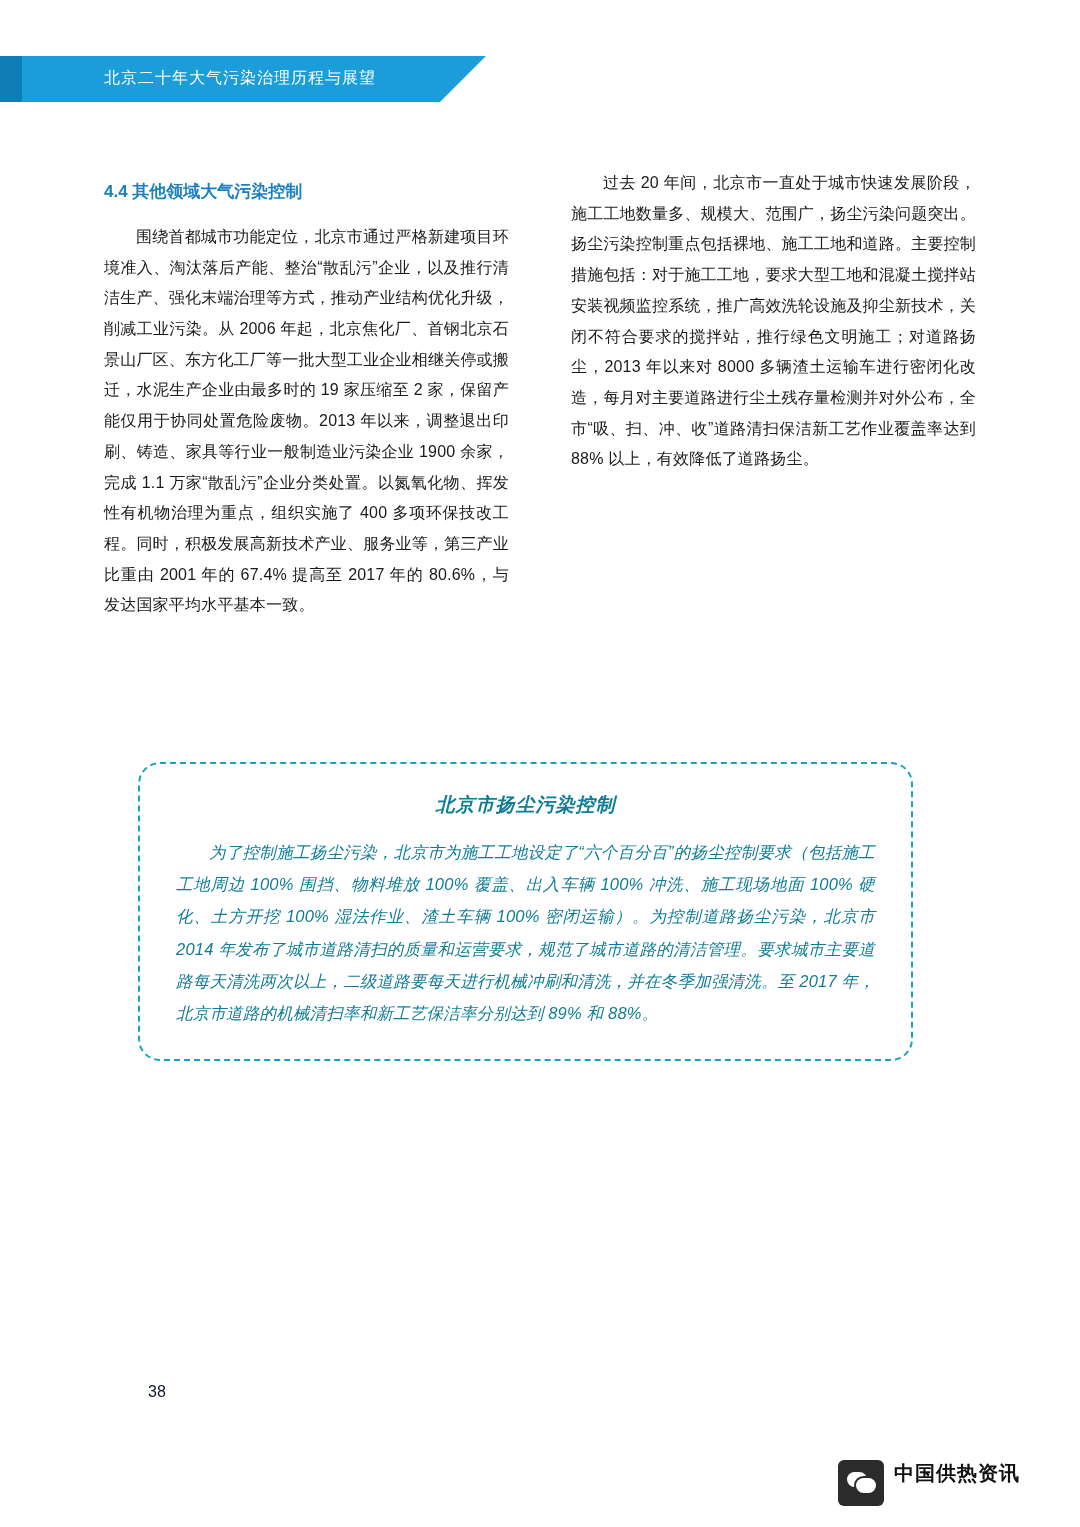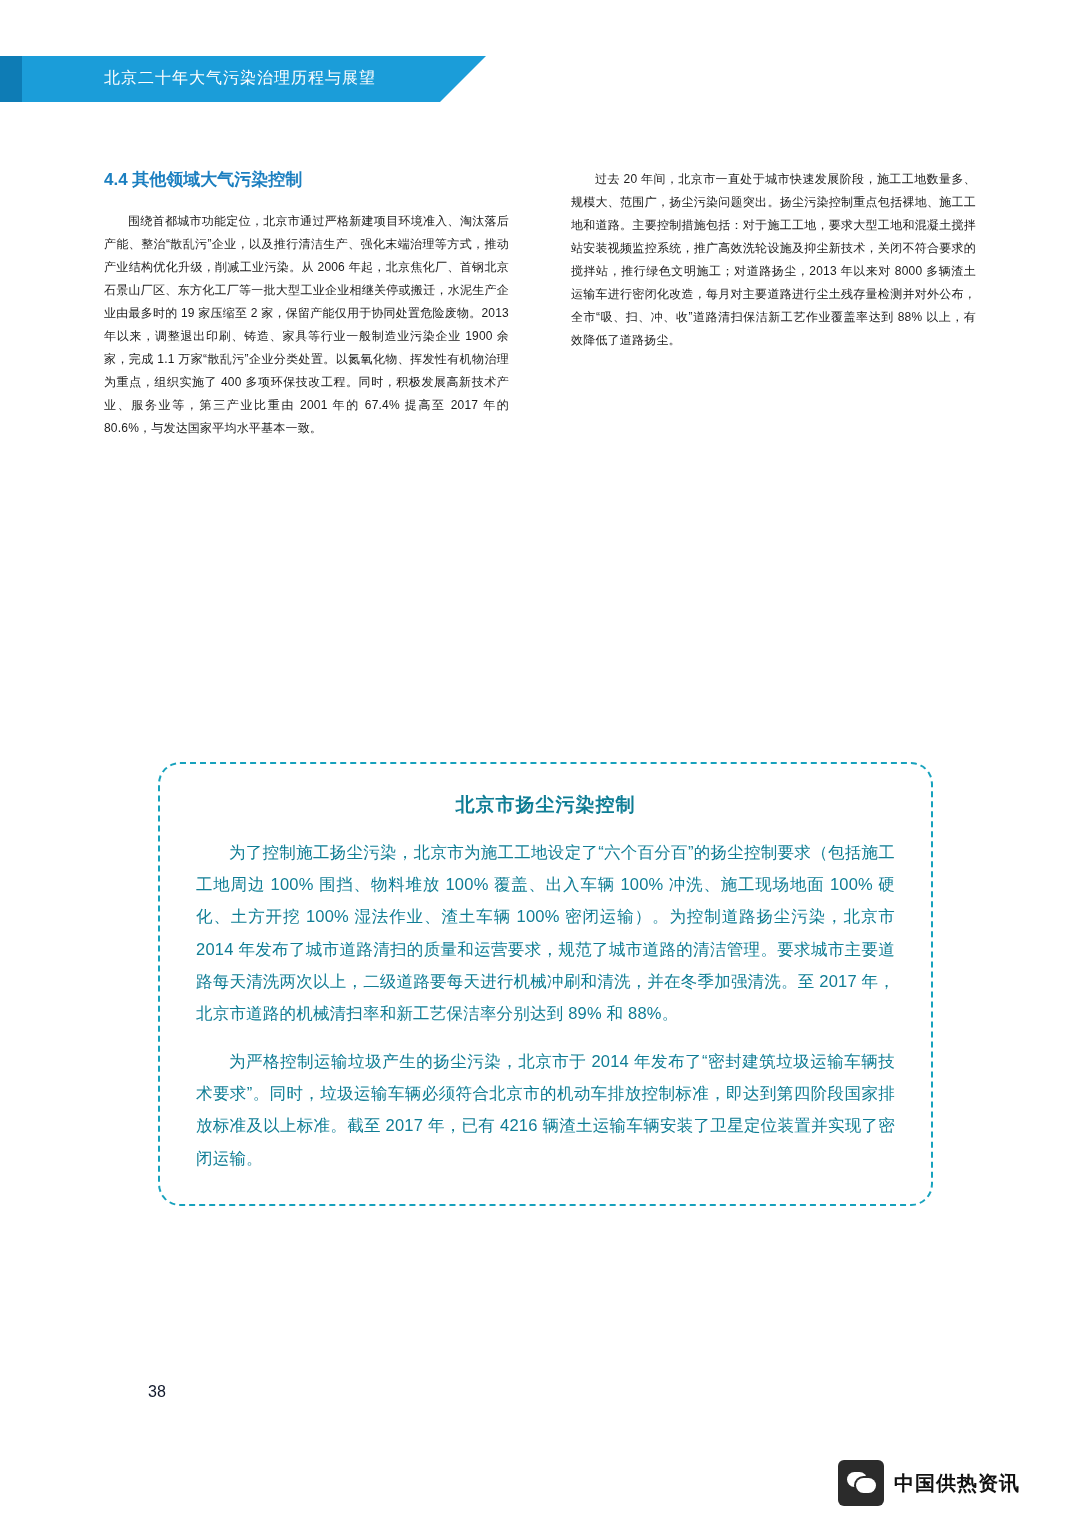--- a/index.html
+++ b/index.html
@@ -68,57 +68,58 @@
     top: 168px;
     left: 104px;
     width: 872px;
     display: flex;
     gap: 62px;
   }
   .col {
     width: 405px;
   }
   h2.sec-title {
-    margin: 0 0 18px 0;
+    margin: 12px 0 18px 0;
     font-size: 17px;
     font-weight: bold;
     color: #1b7fc0;
     line-height: 1.4;
   }
   h3.sub-title {
     margin: 0 0 12px 0;
     font-size: 17px;
     font-weight: bold;
     color: #111111;
     line-height: 1.5;
   }
   p.para {
     margin: 0 0 14px 0;
-    font-size: 12px;
+    font-size: 16px;
     line-height: 1.92;
     color: #1a1a1a;
     text-align: justify;
     text-indent: 2em;
     letter-spacing: 0.2px;
   }
   .col.right h3.sub-title {
     margin-bottom: 14px;
   }
 
   
   .callout {
     position: absolute;
-    left: 158px;
+    left: 138px;
     top: 762px;
     width: 775px;
     box-sizing: border-box;
     border: 2px dashed #17a2bd;
     border-radius: 22px;
     padding: 26px 36px 30px 36px;
     background: #ffffff;
+    font-style: italic;
   }
   .callout-title {
     text-align: center;
     color: #0f7d95;
     font-size: 19px;
     font-weight: bold;
     margin: 2px 0 18px 0;
     letter-spacing: 1px;
   }
   .callout p {
@@ -140,21 +141,21 @@
     left: 148px;
     top: 1383px;
     font-size: 16px;
     color: #0f172a;
   }
   .brand {
     position: absolute;
     right: 60px;
     top: 1460px;
     display: flex;
-    align-items: center;
+    align-items: flex-start;
     gap: 10px;
     padding-left: 24px;
   }
   .brand-logo {
     width: 46px;
     height: 46px;
     background: #2b2b2b;
     border-radius: 6px;
     position: relative;
     flex: none;
@@ -207,21 +208,20 @@
 
     <div class="col right">
       <p class="para">过去 20 年间，北京市一直处于城市快速发展阶段，施工工地数量多、规模大、范围广，扬尘污染问题突出。扬尘污染控制重点包括裸地、施工工地和道路。主要控制措施包括：对于施工工地，要求大型工地和混凝土搅拌站安装视频监控系统，推广高效洗轮设施及抑尘新技术，关闭不符合要求的搅拌站，推行绿色文明施工；对道路扬尘，2013 年以来对 8000 多辆渣土运输车进行密闭化改造，每月对主要道路进行尘土残存量检测并对外公布，全市“吸、扫、冲、收”道路清扫保洁新工艺作业覆盖率达到 88% 以上，有效降低了道路扬尘。</p>
     </div>
 
   </div>
 
   <div class="callout">
     <div class="callout-title">北京市扬尘污染控制</div>
     <p>为了控制施工扬尘污染，北京市为施工工地设定了“六个百分百”的扬尘控制要求（包括施工工地周边 100% 围挡、物料堆放 100% 覆盖、出入车辆 100% 冲洗、施工现场地面 100% 硬化、土方开挖 100% 湿法作业、渣土车辆 100% 密闭运输）。为控制道路扬尘污染，北京市 2014 年发布了城市道路清扫的质量和运营要求，规范了城市道路的清洁管理。要求城市主要道路每天清洗两次以上，二级道路要每天进行机械冲刷和清洗，并在冬季加强清洗。至 2017 年，北京市道路的机械清扫率和新工艺保洁率分别达到 89% 和 88%。</p>
-    <p>为严格控制运输垃圾产生的扬尘污染，北京市于 2014 年发布了“密封建筑垃圾运输车辆技术要求”。同时，垃圾运输车辆必须符合北京市的机动车排放控制标准，即达到第四阶段国家排放标准及以上标准。截至 2017 年，已有 4216 辆渣土运输车辆安装了卫星定位装置并实现了密闭运输。</p>
   </div>
 
   <div class="page-number">38</div>
 
   <div class="brand">
     <div class="brand-logo"></div>
     <div class="brand-text">中国供热资讯</div>
   </div>
 
 </div>

